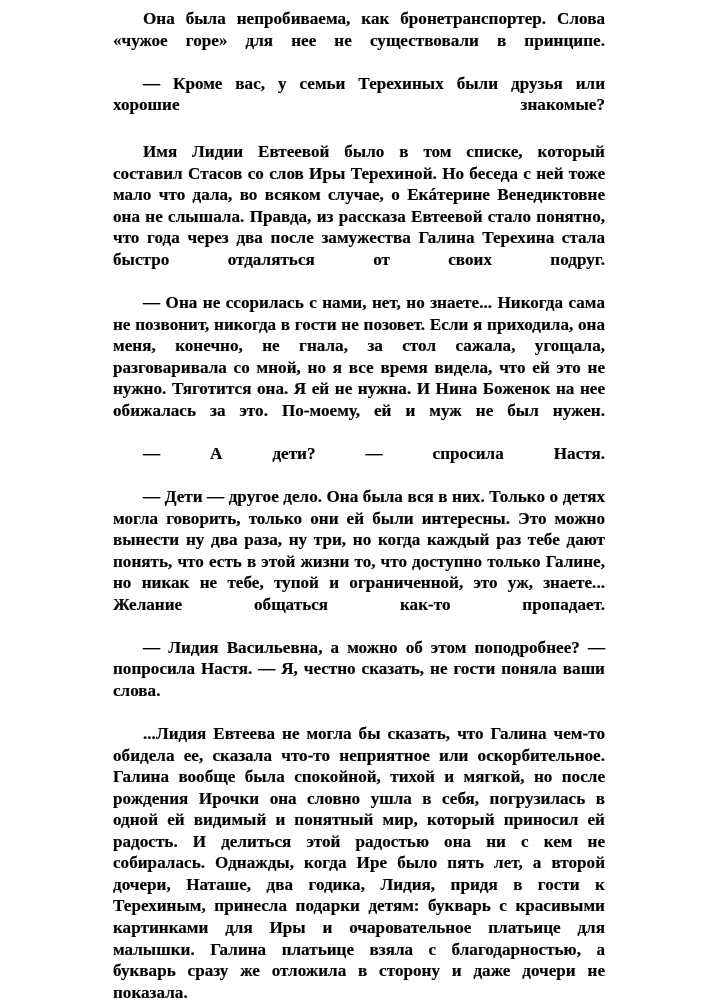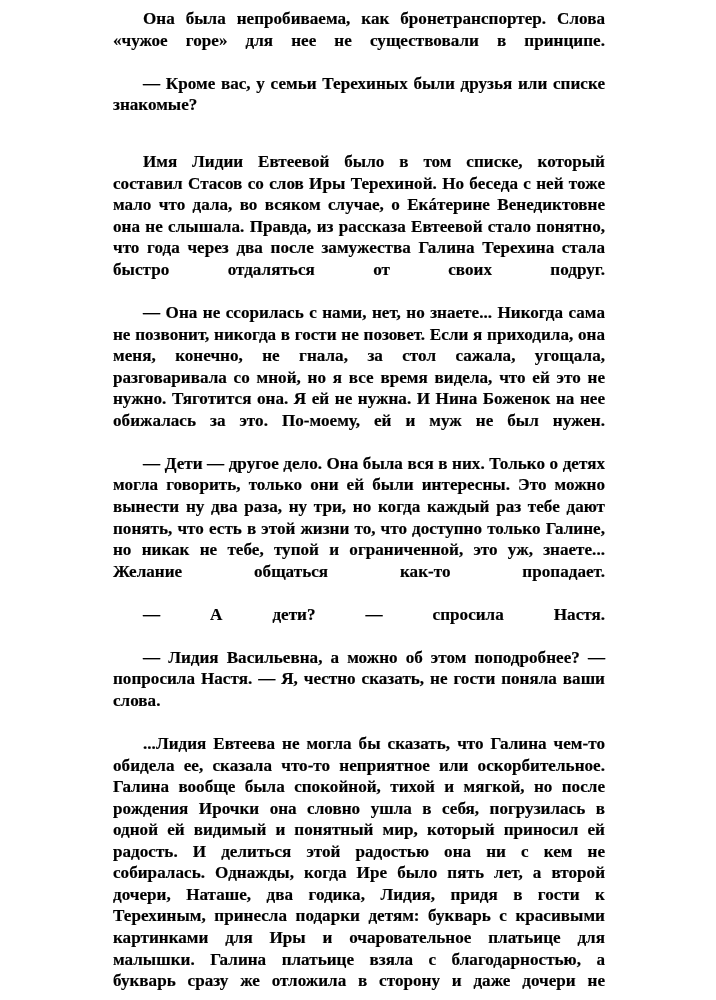--- a/index.html
+++ b/index.html
@@ -43,21 +43,21 @@
     font-size: 17.1px;
     line-height: 21.55px;
     letter-spacing: 0.02px;
     word-spacing: 0.1px;
     
     font-weight: 600;
     -webkit-text-stroke: 0.18px #000;
   }
 
   p.para.sectionbreak {
-    margin-top: 14px;
+    margin-top: 4px;
   }
 
   
   p.para::after {
     content: "";
     display: inline-block;
     width: 100%;
   }
 
   .folio {
@@ -72,23 +72,23 @@
     -webkit-text-stroke: 0.15px #000;
   }
 </style>
 </head>
 <body>
 
 <div class="page">
 
   <div class="textblock">
     <p class="para">Она была непробиваема, как бронетранспортер. Слова «чужое горе» для нее не существовали в принципе.</p>
-    <p class="para">— Кроме вас, у семьи Терехиных были друзья или списке знакомые?</p>
+    <p class="para">— Кроме вас, у семьи Терехиных были друзья или хорошие знакомые?</p>
     <p class="para sectionbreak">Имя Лидии Евтеевой было в том списке, который составил Стасов со слов Иры Терехиной. Но беседа с ней тоже мало что дала, во всяком случае, о Екáтерине Венедиктовне она не слышала. Правда, из рассказа Евтеевой стало понятно, что года через два после замужества Галина Терехина стала быстро отдаляться от своих подруг.</p>
     <p class="para">— Она не ссорилась с нами, нет, но знаете... Никогда сама не позвонит, никогда в гости не позовет. Если я приходила, она меня, конечно, не гнала, за стол сажала, угощала, разговаривала со мной, но я все время видела, что ей это не нужно. Тяготится она. Я ей не нужна. И Нина Боженок на нее обижалась за это. По-моему, ей и муж не был нужен.</p>
+    <p class="para">— А дети? — спросила Настя.</p>
     <p class="para">— Дети — другое дело. Она была вся в них. Только о детях могла говорить, только они ей были интересны. Это можно вынести ну два раза, ну три, но когда каждый раз тебе дают понять, что есть в этой жизни то, что доступно только Галине, но никак не тебе, тупой и ограниченной, это уж, знаете... Желание общаться как-то пропадает.</p>
-    <p class="para">— А дети? — спросила Настя.</p>
     <p class="para">— Лидия Васильевна, а можно об этом поподробнее? — попросила Настя. — Я, честно сказать, не гости поняла ваши слова.</p>
     <p class="para">...Лидия Евтеева не могла бы сказать, что Галина чем-то обидела ее, сказала что-то неприятное или оскорбительное. Галина вообще была спокойной, тихой и мягкой, но после рождения Ирочки она словно ушла в себя, погрузилась в одной ей видимый и понятный мир, который приносил ей радость. И делиться этой радостью она ни с кем не собиралась. Однажды, когда Ире было пять лет, а второй дочери, Наташе, два годика, Лидия, придя в гости к Терехиным, принесла подарки детям: букварь с красивыми картинками для Иры и очаровательное платьице для малышки. Галина платьице взяла с благодарностью, а букварь сразу же отложила в сторону и даже дочери не показала.</p>
   </div>
 
 
 </div>
 
 </body></html>

